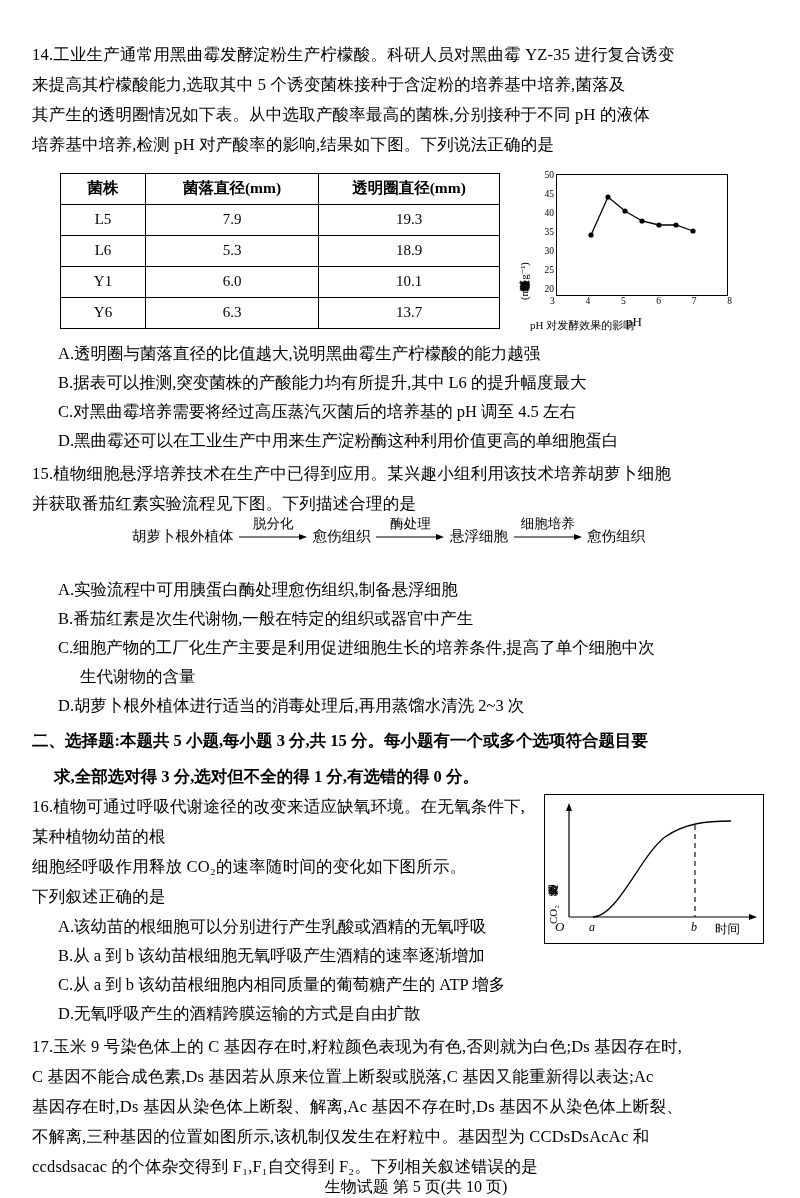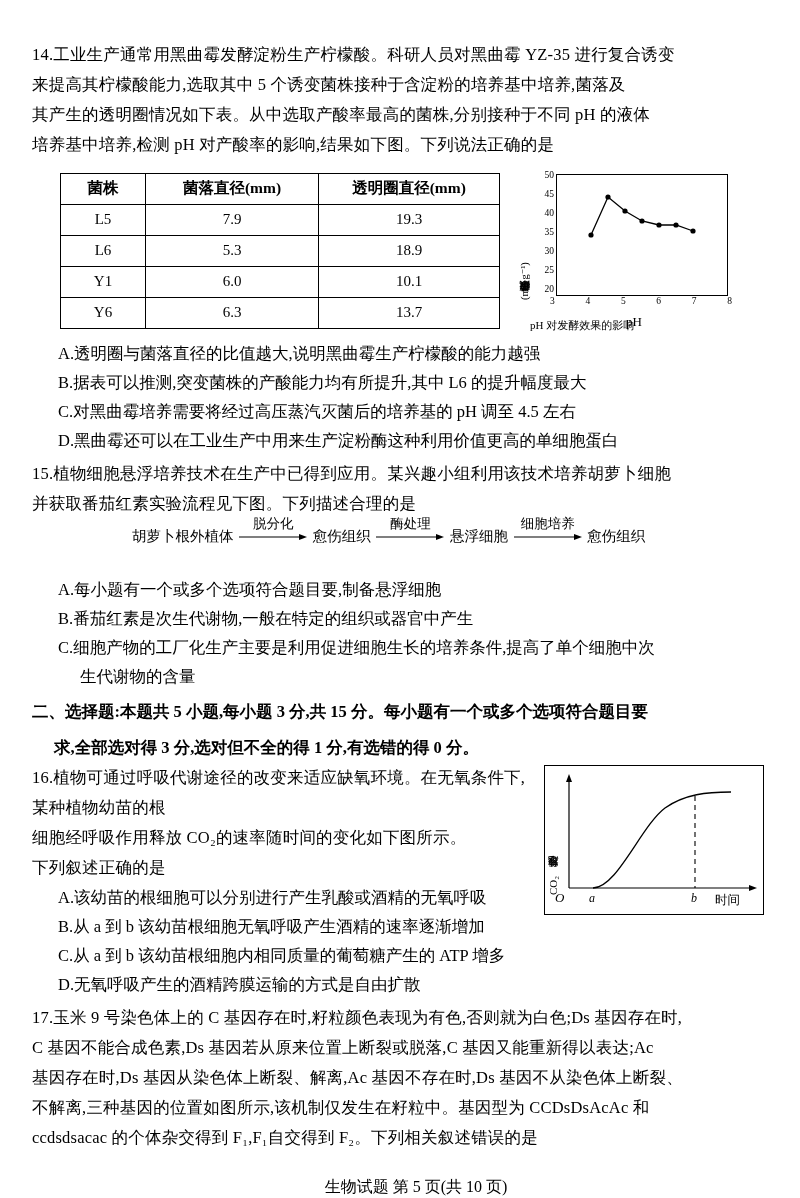--- a/index.html
+++ b/index.html
@@ -336,24 +336,25 @@
           <span class="arrowline">
             <svg width="72" height="10" viewBox="0 0 72 10">
                 <line x1="2" y1="5" x2="64" y2="5" stroke="#000" stroke-width="1.2"></line>
                 <polygon points="70,5 62,2 62,8" fill="#000"></polygon>
               </svg>
           </span>
         </span>
         <span class="node">愈伤组织</span>
       </div>
 
-      <div class="opt">A.每小题有一个或多个选项符合题目要,制备悬浮细胞</div>
+      <div class="opt">A.实验流程中可用胰蛋白酶处理愈伤组织,制备悬浮细胞</div>
       <div class="opt">B.番茄红素是次生代谢物,一般在特定的组织或器官中产生</div>
       <div class="opt">C.细胞产物的工厂化生产主要是利用促进细胞生长的培养条件,提高了单个细胞中次</div>
       <div class="opt opt-ind">生代谢物的含量</div>
+      <div class="opt">D.胡萝卜根外植体进行适当的消毒处理后,再用蒸馏水清洗 2~3 次</div>
     </div>
 
     <div class="sectionhead">二、选择题:本题共 5 小题,每小题 3 分,共 15 分。每小题有一个或多个选项符合题目要</div>
     <div class="sectionhead" style="padding-left:22px">求,全部选对得 3 分,选对但不全的得 1 分,有选错的得 0 分。</div>
 
     <div class="q q16wrap">
       <div class="q16text">
         <div class="qline">16.植物可通过呼吸代谢途径的改变来适应缺氧环境。在无氧条件下,某种植物幼苗的根</div>
         <div class="qline">细胞经呼吸作用释放 CO₂的速率随时间的变化如下图所示。</div>
         <div class="qline">下列叙述正确的是</div>

